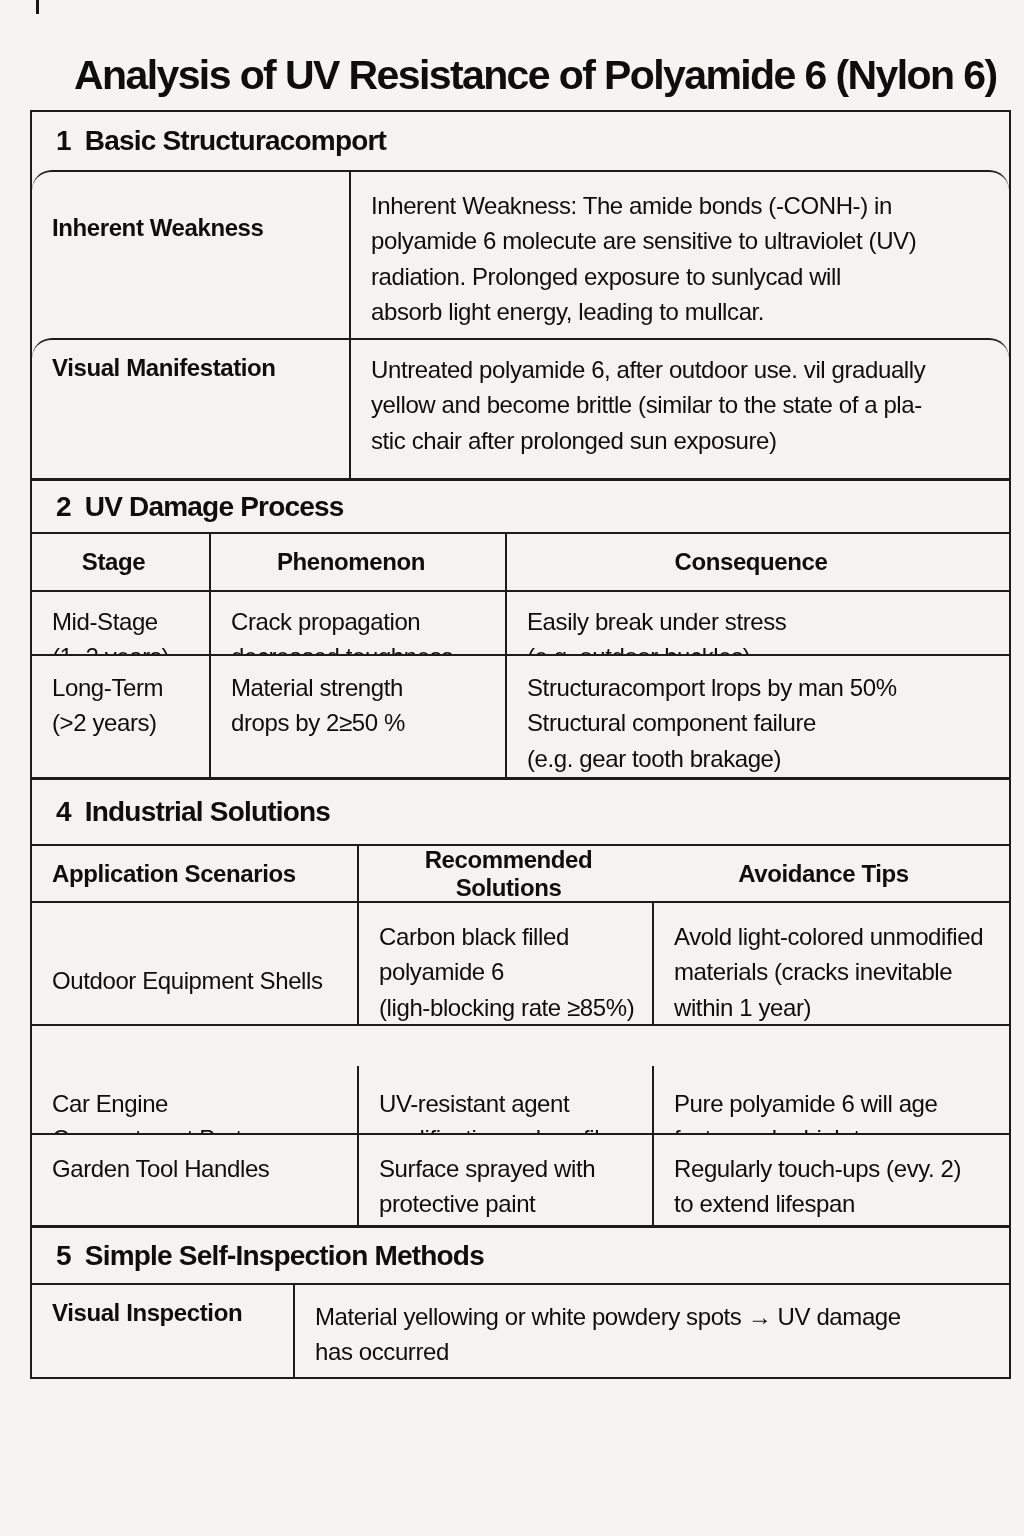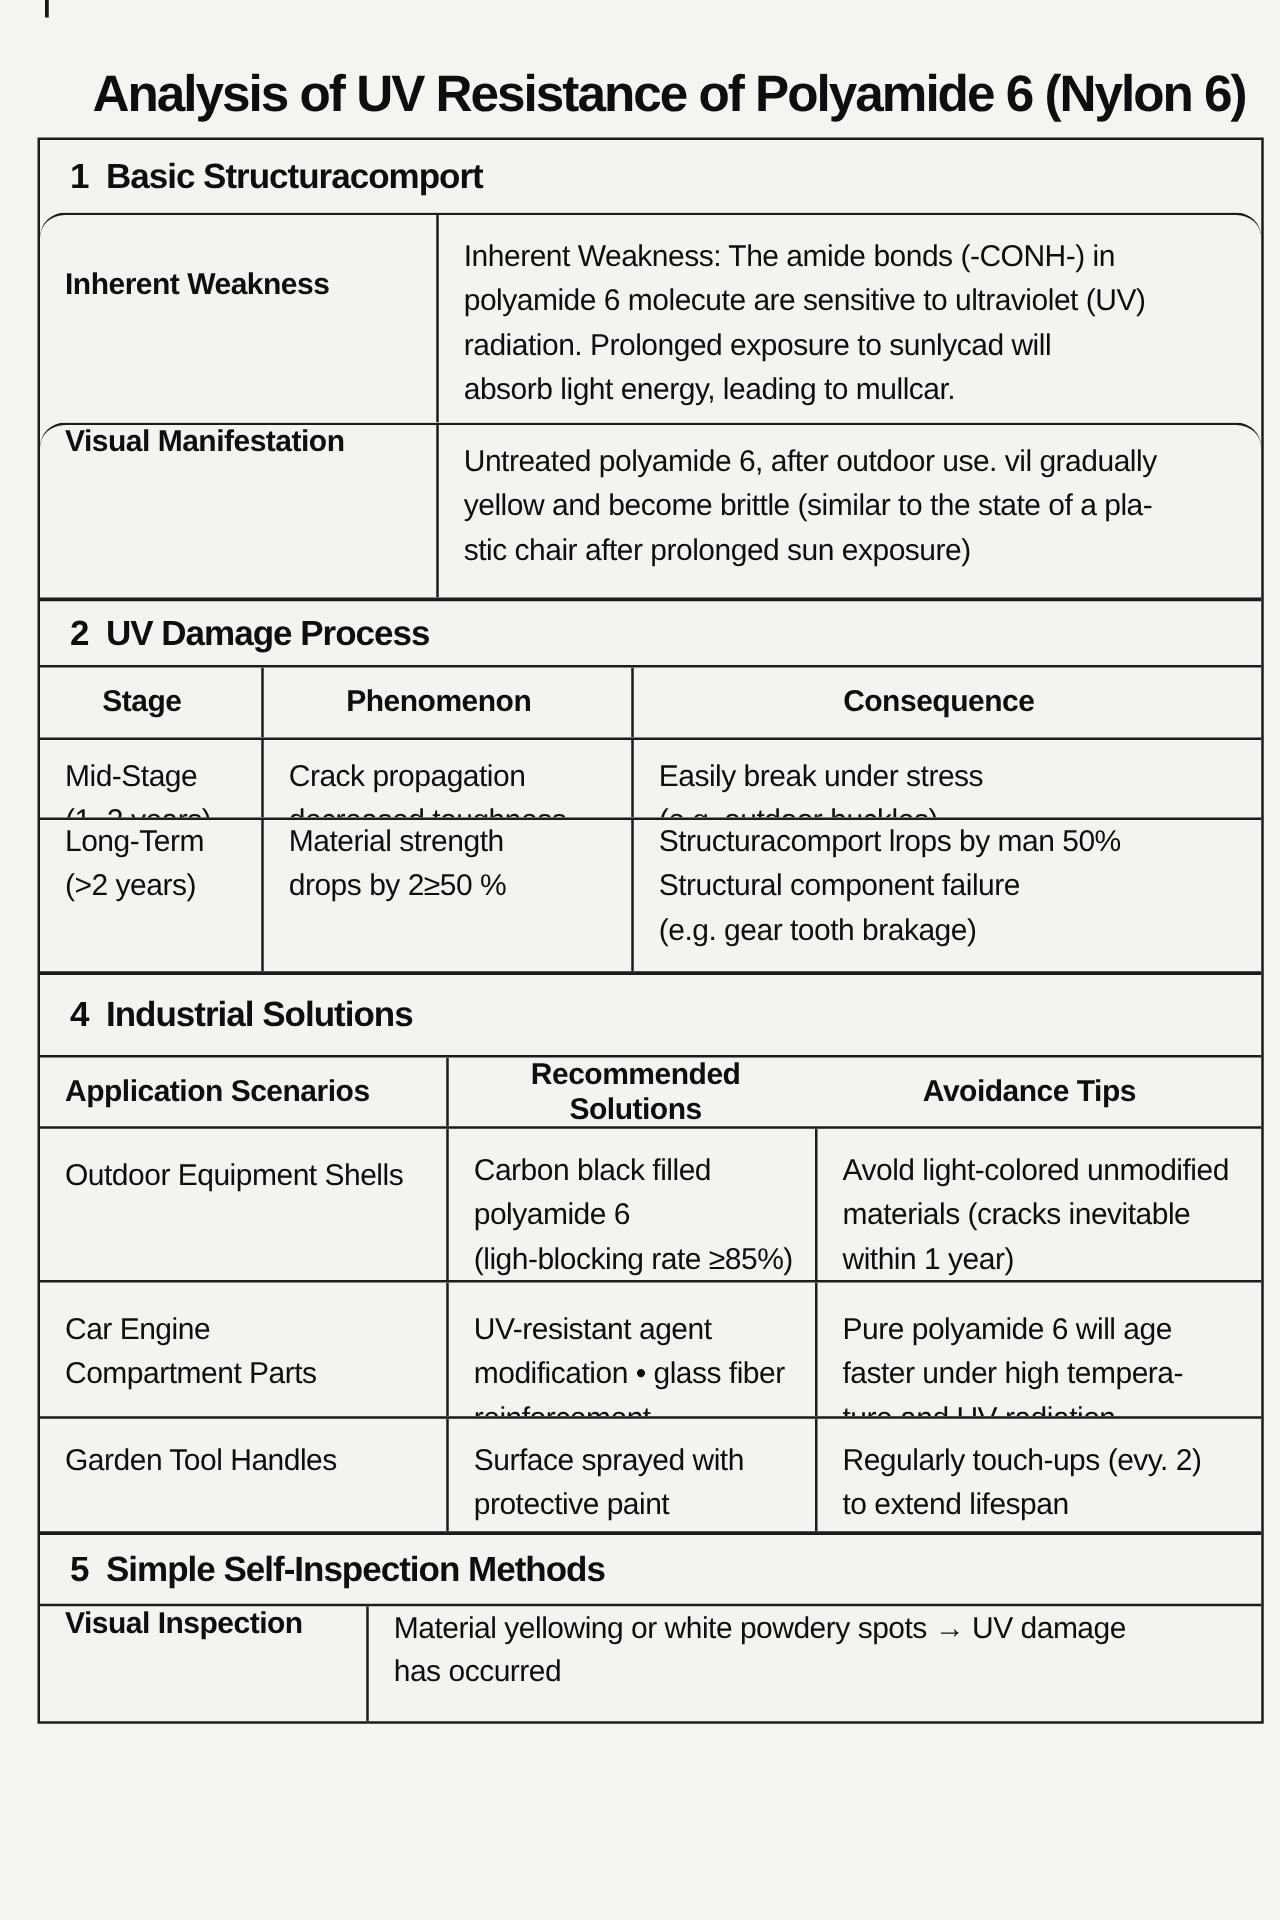--- a/index.html
+++ b/index.html
@@ -39,23 +39,23 @@
   }
   .col-head { font-size: 24px; font-weight: 700; display: flex; align-items: center; text-align: center; }
   .col-head.center { justify-content: center; padding-left: 0; }
   .txt { font-size: 24px; line-height: 1.47; white-space: pre-line; }
   .lbl { font-size: 24px; font-weight: 700; white-space: pre-line; }
   .cols-s1 { grid-template-columns: 317px 1fr; border-radius: 20px; }
   .cols-s2 { grid-template-columns: 177px 296px 1fr; }
   .cols-s4 { grid-template-columns: 325px 295px 1fr; }
   .cols-s5 { grid-template-columns: 261px 1fr; }
   .pt12 { padding-top: 12px; }
-  .pt14 { }
+  .pt14 { padding-top: 14px; }
   .pt16 { padding-top: 16px; }
-  .pt20 { padding-top: 20px; }
+  .pt20 { padding-top: 20px; margin-top: 40px; }
   .pt42 { padding-top: 42px; }
   .lh-loose { line-height: 1.62; }
 </style>
 </head>
 <body>
 
 <div class="stray-mark"></div>
 
 <h1 class="title">Analysis of UV Resistance of Polyamide 6 (Nylon 6)</h1>
 

